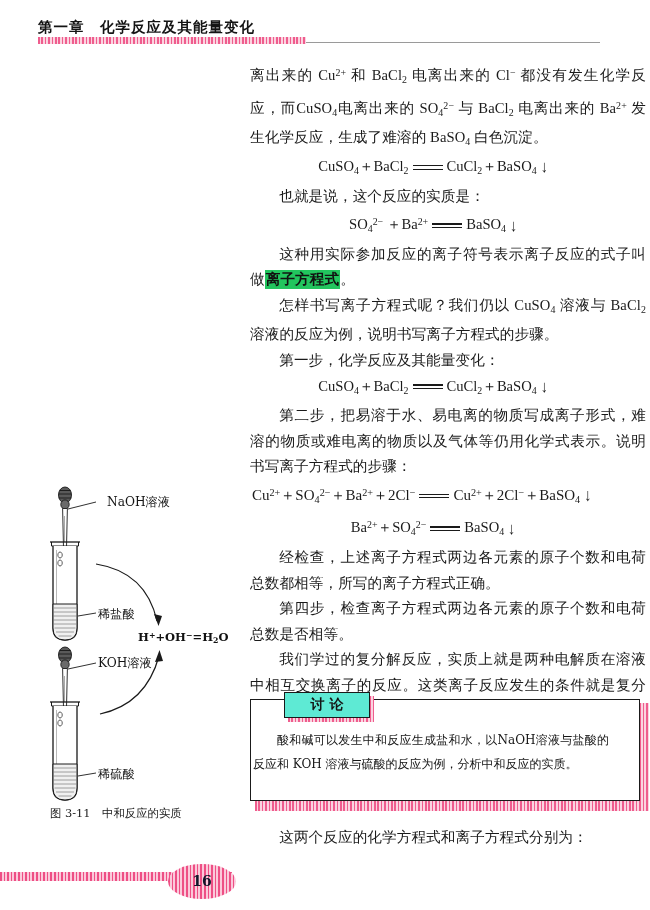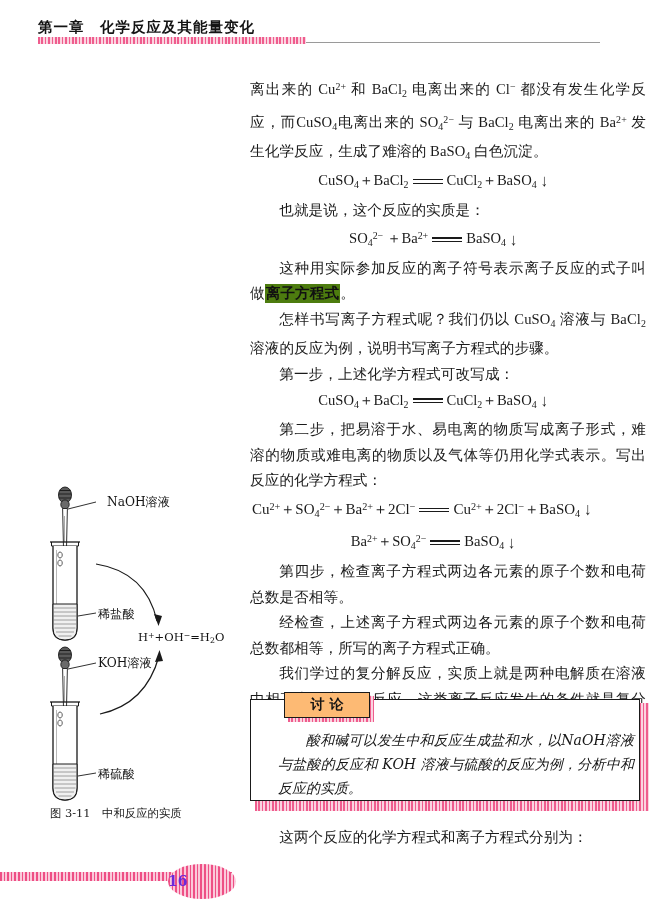--- a/index.html
+++ b/index.html
@@ -57,21 +57,20 @@
       #fbd4e0 1.6px, #fbd4e0 3.4px
     );
   }
 
   
   .column {
     position: absolute;
     left: 250px;
     top: 60px;
     width: 396px;
-    margin-top: 14px;
   }
   .para {
     font-size: 14.6px;
     line-height: 25.6px;
     text-align: justify;
     text-justify: inter-ideograph;
     margin: 0;
     letter-spacing: 0.1px;
   }
   .indent {
@@ -88,21 +87,21 @@
   .eq.wide {
     font-size: 15px;
     text-align: left;
     padding-left: 2px;
   }
   .eq-mid {
     text-align: center;
     padding-right: 30px;
   }
   .mark {
-    background: #4d7c0f;
+    background: #22c55e;
     color: #111111;
     padding: 1px 1px 2px 1px;
     font-weight: bold;
   }
   sub {
     font-size: 0.68em;
     vertical-align: -0.28em;
   }
   sup {
     font-size: 0.68em;
@@ -174,41 +173,40 @@
       #fbd4e0 1.6px, #fbd4e0 3.4px
     );
   }
   .discuss-tab {
     position: absolute;
     left: 34px;
     top: 0px;
     width: 84px;
     height: 24px;
     border: 1.4px solid #1a1a1a;
-    background: #fdba74;
+    background: #5eead4;
     text-align: center;
     line-height: 24px;
     font-family: Liberation Serif, serif;
     font-size: 14px;
     font-weight: bold;
     letter-spacing: 5px;
     text-indent: 5px;
     color: #141414;
   }
   .discuss-body {
     position: absolute;
-    left: 28px;
+    left: 3px;
     top: 36px;
     width: 356px;
-    font-size: 14px;
+    font-size: 12px;
     line-height: 24px;
     text-align: justify;
     text-justify: inter-ideograph;
     font-family: "DejaVu Serif", "Liberation Serif", serif;
-    font-style: italic;
     color: #151515;
   }
   .discuss-body .ind { text-indent: 2em; display: block; }
 
   
   .figure {
     position: absolute;
     left: 34px;
     top: 480px;
     width: 200px;
@@ -228,21 +226,21 @@
     position: absolute;
     font-size: 12.2px;
     font-family: "DejaVu Serif", "Liberation Serif", serif;
     color: #141414;
     white-space: nowrap;
   }
   .fig-eq {
     position: absolute;
     font-size: 11.5px;
     font-family: "DejaVu Serif", "Liberation Serif", serif;
-    font-weight: normal;
+    font-weight: bold;
     color: #111111;
     white-space: nowrap;
   }
 
   
   .footer-bar {
     position: absolute;
     left: 0;
     top: 872px;
     width: 232px;
@@ -266,24 +264,25 @@
       #fbc9da 1.7px, #fbc9da 3.6px
     );
   }
   .footer-num {
     position: absolute;
     left: 168px;
     top: 864px;
     width: 68px;
     height: 35px;
     line-height: 35px;
+    text-align: center;
     font-family: "DejaVu Serif", "Liberation Serif", serif;
     font-size: 14px;
     font-weight: bold;
-    color: #6d28d9;
+    color: #0f172a;
   }
 </style>
 </head>
 <body>
 
 <div class="page">
 
   <div class="header">
     <div class="header-title">第一章　化学反应及其能量变化</div>
     <div class="header-rule"></div>
@@ -297,34 +296,34 @@
     <p class="eq eq-mid">CuSO<sub>4</sub>＋BaCl<sub>2</sub><span class="dblbond"></span>CuCl<sub>2</sub>＋BaSO<sub>4</sub> <span class="down">↓</span></p>
 
     <p class="para indent">也就是说，这个反应的实质是：</p>
 
     <p class="eq eq-mid">SO<sub>4</sub><sup>2−</sup> ＋Ba<sup>2+</sup><span class="dblbond"></span>BaSO<sub>4</sub> <span class="down">↓</span></p>
 
     <p class="para indent"><span>这种用实际参加反应的离子符号表示离子反应的式子叫做</span><span class="mark">离子方程式</span><span>。</span></p>
 
     <p class="para indent">怎样书写离子方程式呢？我们仍以 CuSO<sub>4</sub> 溶液与 BaCl<sub>2</sub> 溶液的反应为例，说明书写离子方程式的步骤。</p>
 
-    <p class="para indent">第一步，上述化学方程式可改写成：</p>
+    <p class="para indent">第一步，化学反应及其能量变化：</p>
 
     <p class="eq eq-mid">CuSO<sub>4</sub>＋BaCl<sub>2</sub><span class="dblbond"></span>CuCl<sub>2</sub>＋BaSO<sub>4</sub> <span class="down">↓</span></p>
 
-    <p class="para indent">第二步，把易溶于水、易电离的物质写成离子形式，难溶的物质或难电离的物质以及气体等仍用化学式表示。写出反应的化学方程式：</p>
+    <p class="para indent">第二步，把易溶于水、易电离的物质写成离子形式，难溶的物质或难电离的物质以及气体等仍用化学式表示。说明书写离子方程式的步骤：</p>
 
     <p class="eq wide">Cu<sup>2+</sup>＋SO<sub>4</sub><sup>2−</sup>＋Ba<sup>2+</sup>＋2Cl<sup>−</sup><span class="dblbond"></span>Cu<sup>2+</sup>＋2Cl<sup>−</sup>＋BaSO<sub>4</sub> <span class="down">↓</span></p>
 
 
     <p class="eq eq-mid">Ba<sup>2+</sup>＋SO<sub>4</sub><sup>2−</sup><span class="dblbond"></span>BaSO<sub>4</sub> <span class="down">↓</span></p>
 
+    <p class="para indent">经检查，上述离子方程式两边各元素的原子个数和电荷总数都相等，所写的离子方程式正确。</p>
+
     <p class="para indent">第四步，检查离子方程式两边各元素的原子个数和电荷总数是否相等。</p>
-
-    <p class="para indent">经检查，上述离子方程式两边各元素的原子个数和电荷总数都相等，所写的离子方程式正确。</p>
 
     <p class="para indent">我们学过的复分解反应，实质上就是两种电解质在溶液中相互交换离子的反应。这类离子反应发生的条件就是复分解反应发生的条件，即有难溶的物质(如 BaSO<sub>4</sub>、AgCl)或难电离的物质(如 H<sub>2</sub>O)或挥发性的物质(如 CO<sub>2</sub>)生成，只要具备上述条件之一，这类离子反应就能发生。</p>
   </div>
 
   <div class="discuss-wrap">
     <div class="discuss-shadow"></div>
     <div class="discuss-box"></div>
     <div class="discuss-tab-shadow"></div>
     <div class="discuss-tab">讨论</div>
     <div class="discuss-body">

